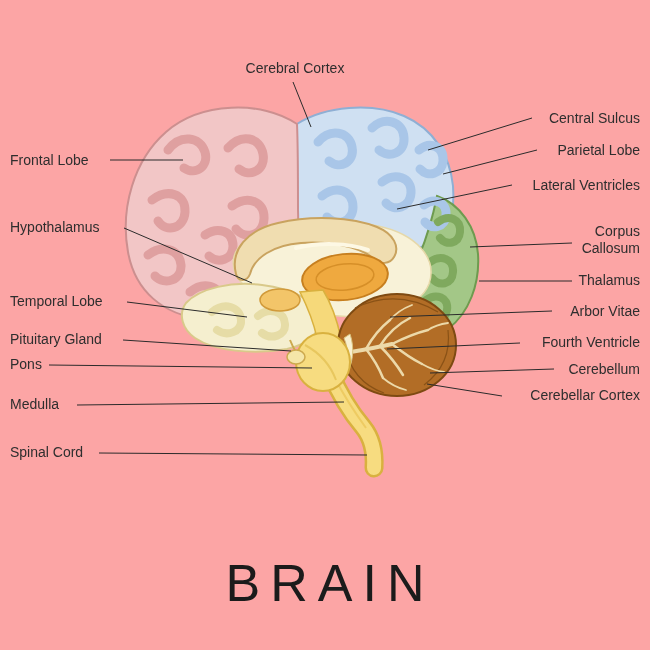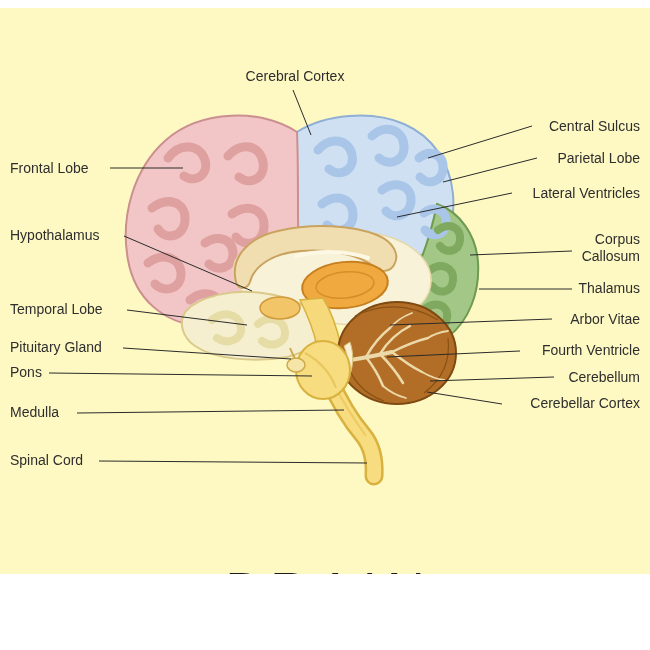--- a/index.html
+++ b/index.html
@@ -1,16 +1,16 @@
 <!DOCTYPE html>
 <html><head>
 <meta charset="utf-8">
 <style>
   html,body{margin:0;padding:0;background:#ffffff;}
-  .stage{width:650px;height:566px;background:#fef9c3;position:relative;margin:8px auto;overflow:hidden;}
+  .stage{width:650px;height:650px;background:#fca5a5;position:relative;margin:0 auto;overflow:hidden;}
   svg{display:block;}
   text{font-family:"Liberation Sans",sans-serif;}
   .lbl{font-size:14px;fill:#2e2e2e;}
   .title{font-size:52px;letter-spacing:10px;fill:#1b1b1b;font-weight:400;}
   .leader{stroke:#2b2b2b;stroke-width:1;fill:none;}
   .gyri{fill:none;stroke-linecap:round;stroke-linejoin:round;}
   .tree{fill:none;stroke:#ecd9a9;stroke-linecap:round;}
 </style>
 </head>
 <body>

